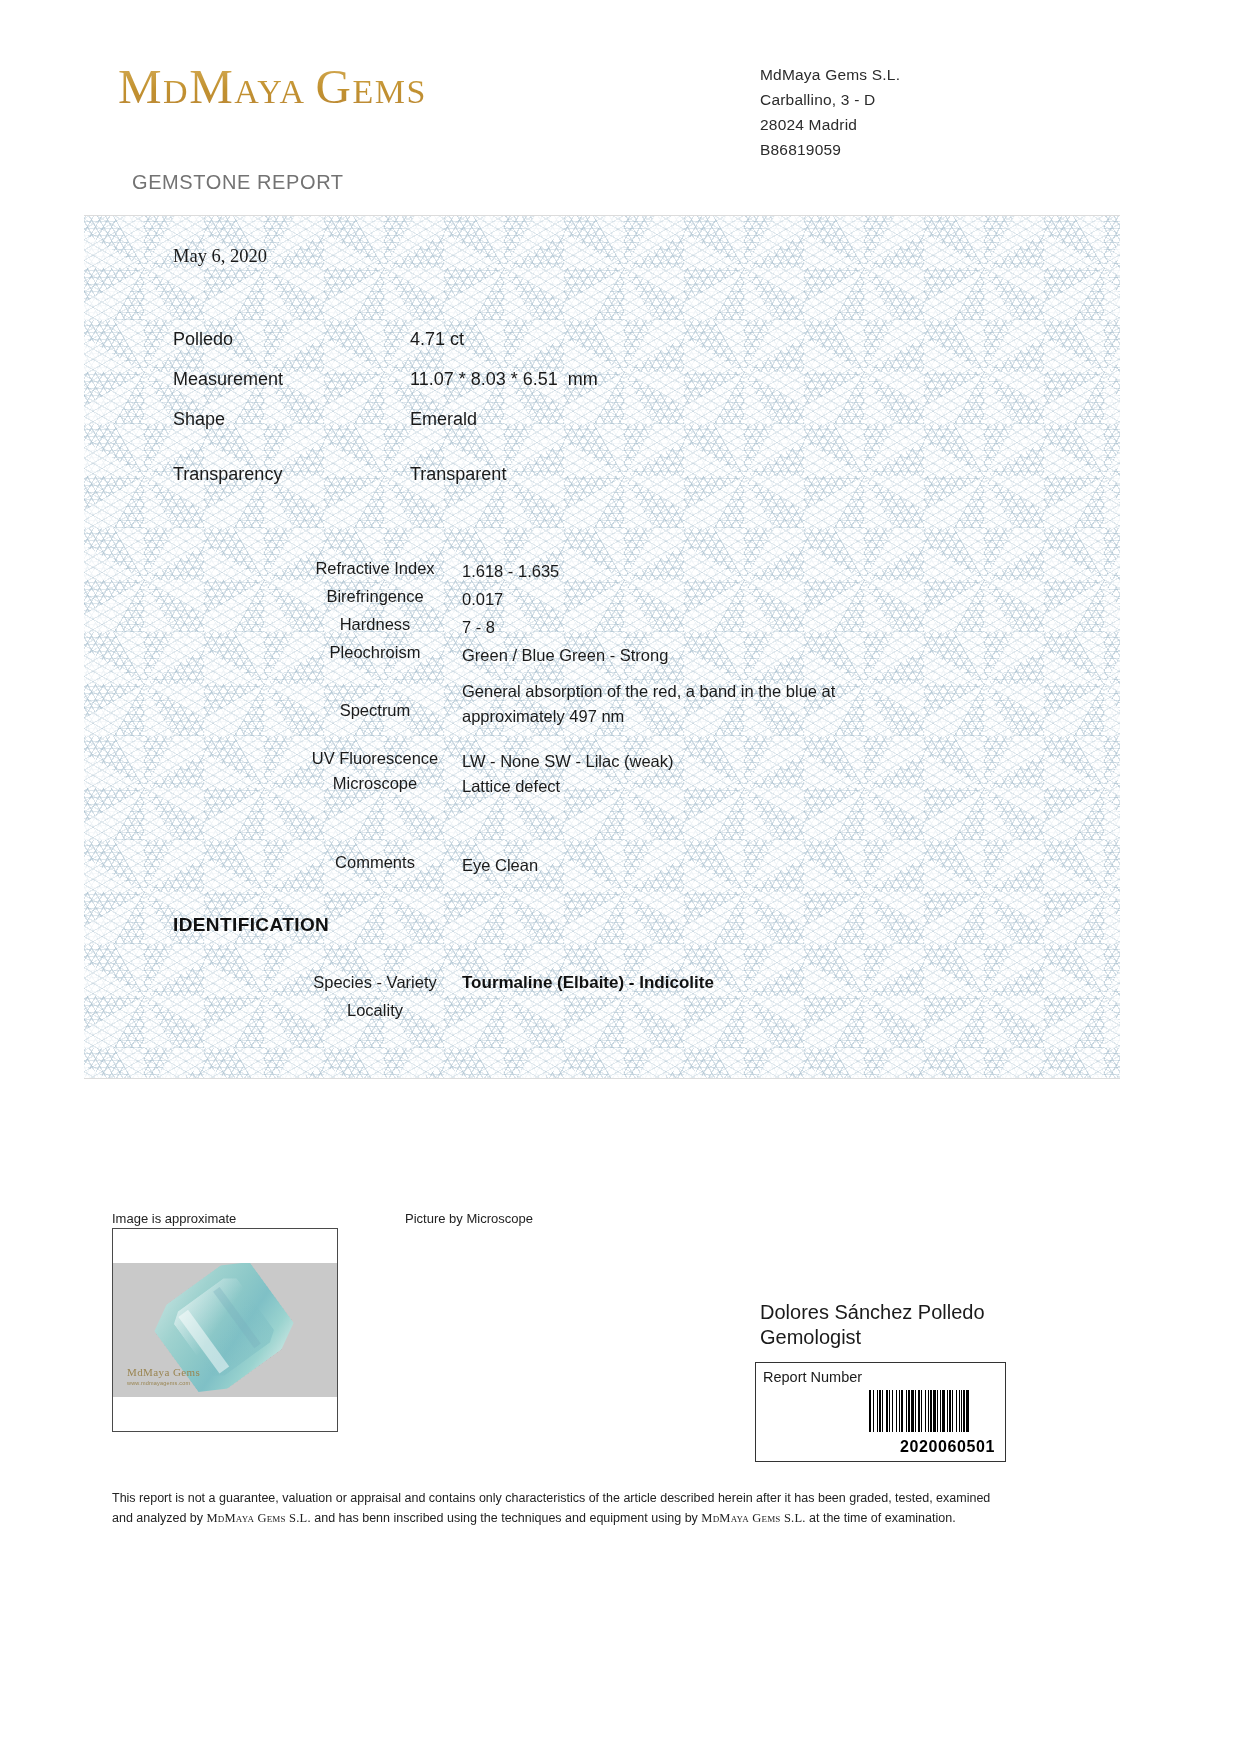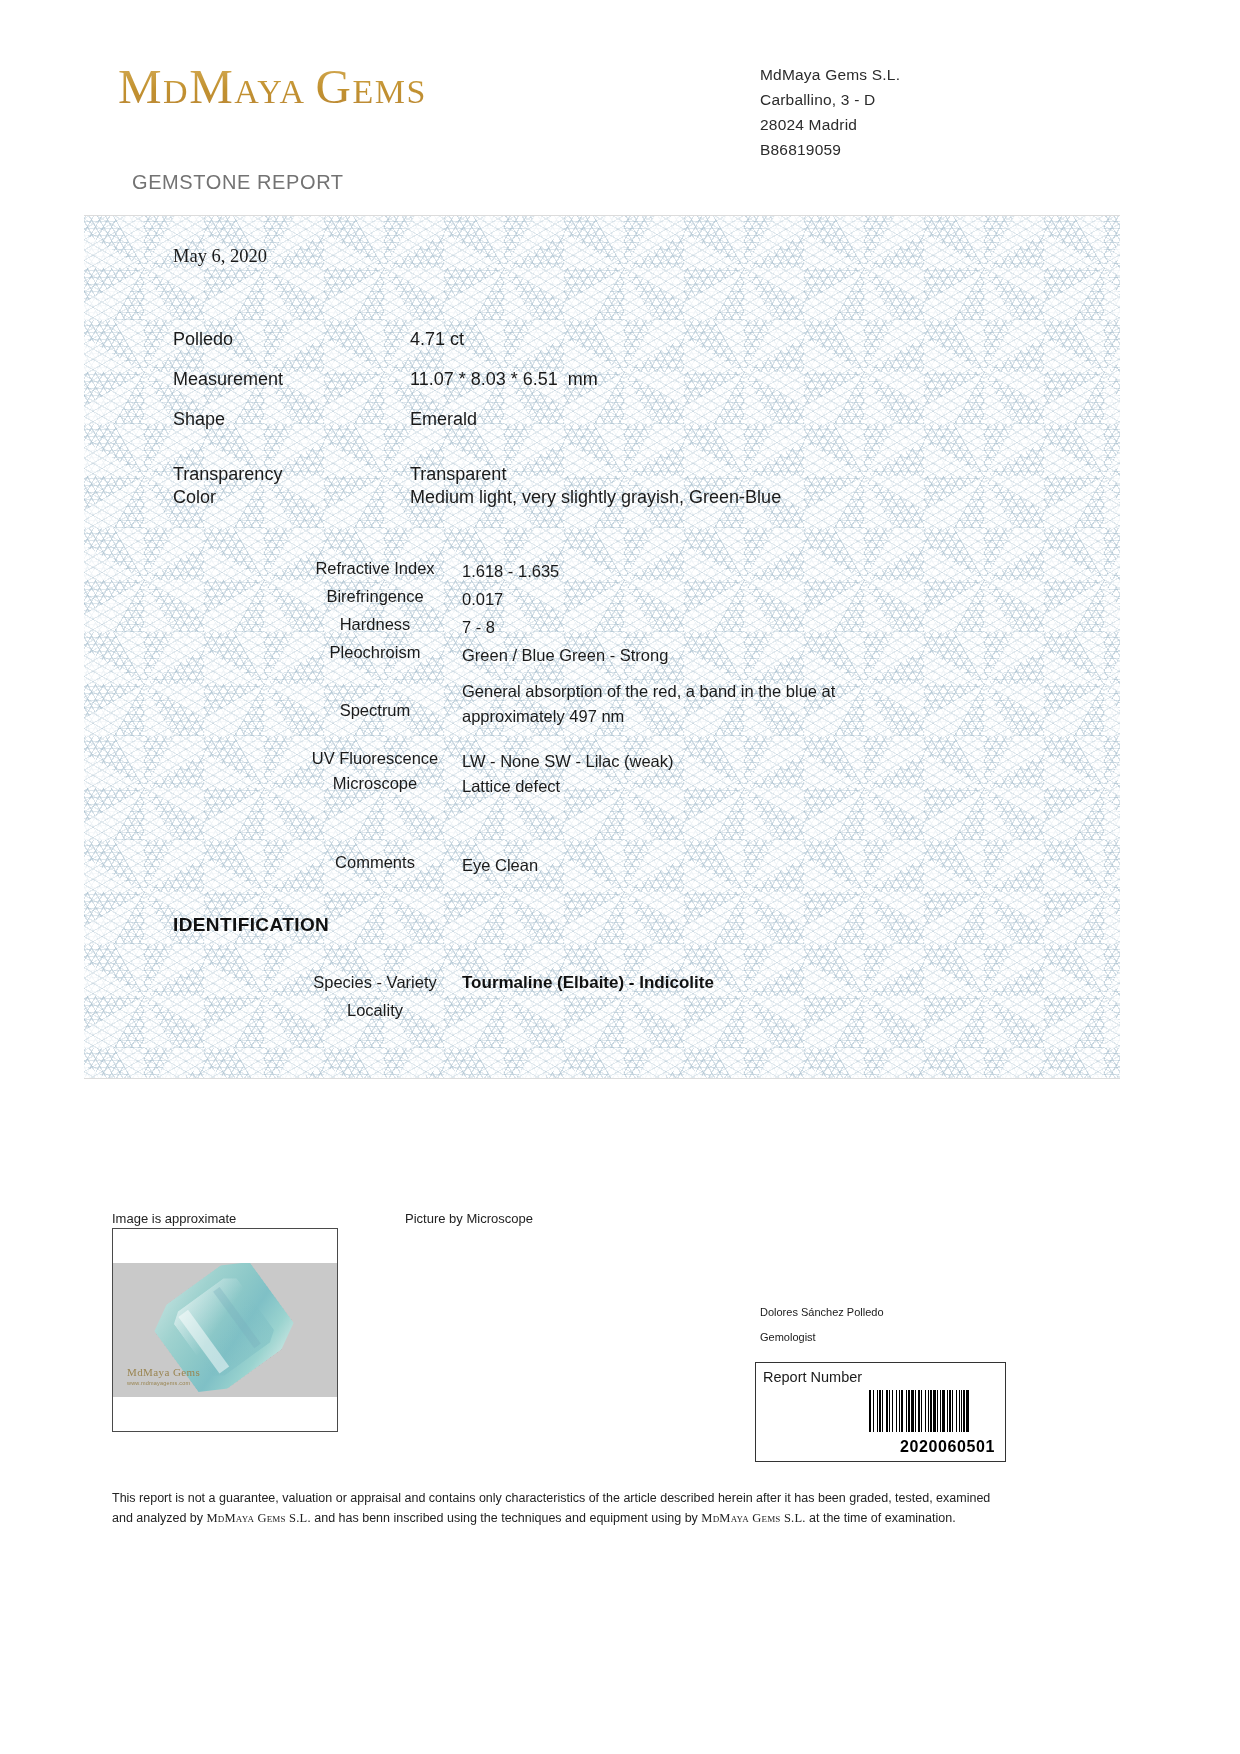--- a/index.html
+++ b/index.html
@@ -242,21 +242,21 @@
     font-size: 5.5px;
     color: #9a8551;
     letter-spacing: 0.2px;
     display: block;
   }
 
   .signature {
     position: absolute;
     left: 760px;
     top: 1300px;
-    font-size: 11px;
+    font-size: 20px;
     line-height: 25px;
     color: #1a1a1a;
   }
 
   .report-box {
     position: absolute;
     left: 755px;
     top: 1362px;
     width: 249px;
     height: 98px;
@@ -345,24 +345,20 @@
       <div class="val">11.07 * 8.03 * 6.51  mm</div>
     </div>
     <div class="row main-row" style="top:193px">
       <div class="lbl">Shape</div>
       <div class="val">Emerald</div>
     </div>
     <div class="row main-row" style="top:248px">
       <div class="lbl">Transparency</div>
       <div class="val">Transparent</div>
     </div>
-    <div class="row main-row" style="top:271px">
-      <div class="lbl">Color</div>
-      <div class="val">Medium light, very slightly grayish, Green-Blue</div>
-    </div>
 
     <div class="row sub-row" style="top:343px">
       <div class="lbl">Refractive Index</div>
       <div class="val">1.618 - 1.635</div>
     </div>
     <div class="row sub-row" style="top:371px">
       <div class="lbl">Birefringence</div>
       <div class="val">0.017</div>
     </div>
     <div class="row sub-row" style="top:399px">

